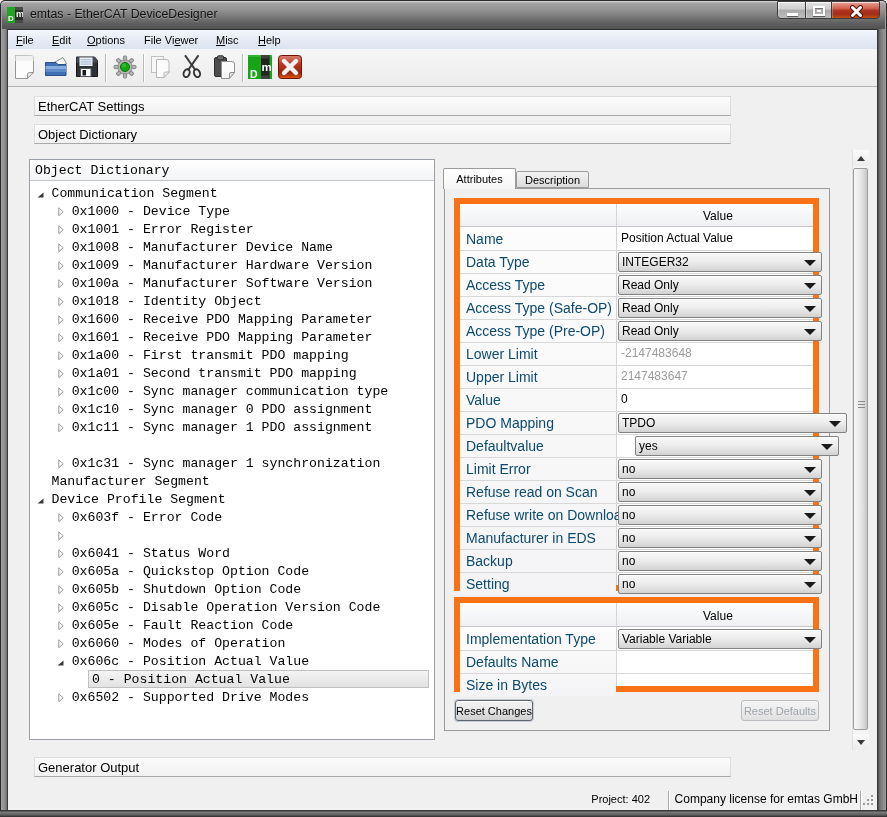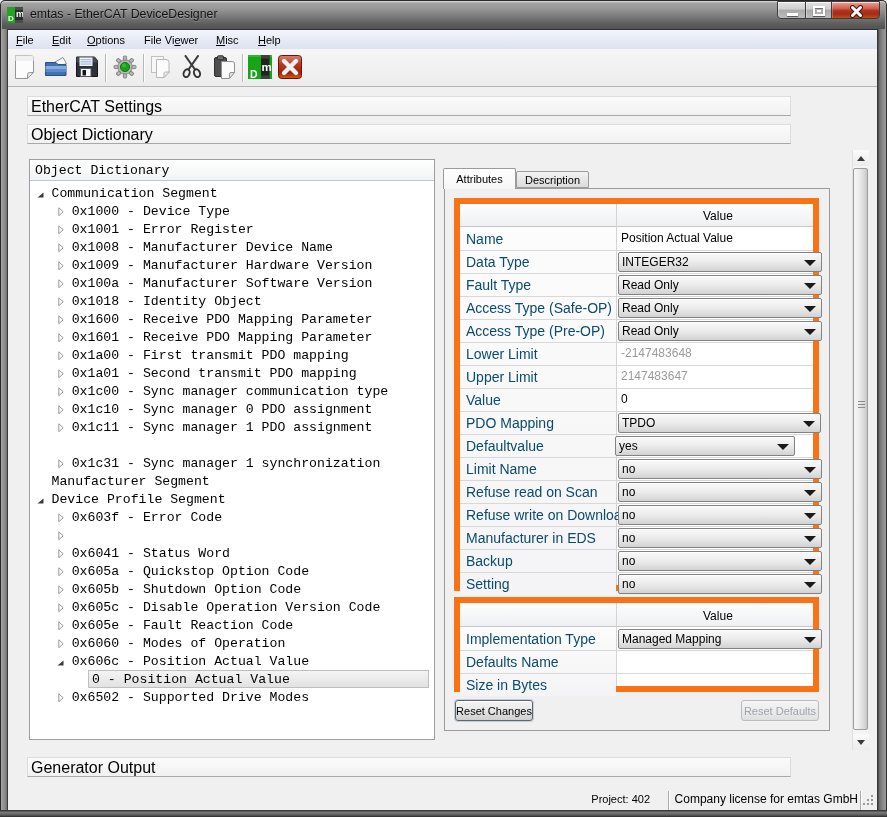--- a/index.html
+++ b/index.html
@@ -25,21 +25,21 @@
 
 .client{left:8px;top:29px;width:869px;height:781px;background:#f0f0f0;border-top:1px solid #2f2f2f}
 
 .menubar{left:8px;top:30px;width:869px;height:19px;background:linear-gradient(#f3f6fc,#e7ebf6 50%,#dde2f0);font-size:11px;color:#000}
 .mi{position:absolute;top:0;height:19px;line-height:20px}
 
 .toolbar{left:8px;top:49px;width:869px;height:38px;background:linear-gradient(#f6f6f6,#ececec);border-bottom:1px solid #b4b4b4}
 .tsep{position:absolute;top:5px;width:1px;height:28px;background:#b8b8b8;box-shadow:1px 0 0 #fdfdfd}
 .ticon{position:absolute;top:26px;width:24px;height:24px}
 
-.tbar{left:27px;width:764px;height:19.5px;background:linear-gradient(#fbfbfb,#f1f1f1);border:1px solid #dcdcdc;border-bottom:1px solid #a9a9a9;font-size:16px;line-height:20px;color:#000}
+.tbar{left:34px;width:697px;height:19.5px;background:linear-gradient(#fbfbfb,#f1f1f1);border:1px solid #dcdcdc;border-bottom:1px solid #a9a9a9;font-size:13px;line-height:20px;color:#000}
 .tbar span{padding-left:3px}
 
 .tree{left:29px;top:159px;width:406px;height:581px;background:#fff;border:1px solid #9a9fa5;font-family:"Liberation Mono",monospace;font-size:13.2px;color:#000}
 .thead{position:absolute;left:0;top:0;width:404px;height:21px;line-height:21px;background:linear-gradient(#ffffff,#f2f3f5);border-bottom:1px solid #c3c7cb;padding-left:5px}
 .trow{position:absolute;left:0;width:404px;height:18px;line-height:18px;white-space:pre}
 .sel{position:absolute;left:58px;top:-0.5px;width:341px;height:18px;background:linear-gradient(#f4f4f4,#e2e2e2);border:1px solid #bfbfbf}
 .exp{position:absolute;width:7px;height:6px;top:7px}
 .colp{position:absolute;width:6px;height:10px;top:4px}
 
 .tab-act{left:443px;top:168px;width:73px;height:21px;background:linear-gradient(#ffffff,#f5f5f5);border:1px solid #9b9b9b;border-bottom:none;border-radius:2px 2px 0 0;font-size:11px;text-align:center;line-height:20px;z-index:3}
@@ -298,45 +298,45 @@
       <div class="hrow" style="top:0;height:23px"></div>
       <div class="vhead" style="left:243px;top:5px">Value</div>
       <div class="labelbg" style="top:23px;width:156px;height:368px"></div>
       <div class="cdiv" style="left:156px"></div>
       <div class="lbl" style="left:0;top:27px">Name</div>
       <div class="val" style="left:161px;top:27px">Position Actual Value</div>
       <div class="rline" style="top:46px"></div>
       <div class="lbl" style="left:0;top:50px">Data Type</div>
       <div class="combo" style="left:158px;top:48px;width:204px"><span>INTEGER32</span><div class="carr"></div></div>
       <div class="rline" style="top:69px"></div>
-      <div class="lbl" style="left:0;top:73px">Fault Type</div>
+      <div class="lbl" style="left:0;top:73px">Access Type</div>
       <div class="combo" style="left:158px;top:71px;width:204px"><span>Read Only</span><div class="carr"></div></div>
       <div class="rline" style="top:92px"></div>
       <div class="lbl" style="left:0;top:96px">Access Type (Safe-OP)</div>
       <div class="combo" style="left:158px;top:94px;width:204px"><span>Read Only</span><div class="carr"></div></div>
       <div class="rline" style="top:115px"></div>
       <div class="lbl" style="left:0;top:119px">Access Type (Pre-OP)</div>
       <div class="combo" style="left:158px;top:117px;width:204px"><span>Read Only</span><div class="carr"></div></div>
       <div class="rline" style="top:138px"></div>
       <div class="lbl" style="left:0;top:142px">Lower Limit</div>
       <div class="val gray" style="left:161px;top:142px">-2147483648</div>
       <div class="rline" style="top:161px"></div>
       <div class="lbl" style="left:0;top:165px">Upper Limit</div>
       <div class="val gray" style="left:161px;top:165px">2147483647</div>
       <div class="rline" style="top:184px"></div>
       <div class="lbl" style="left:0;top:188px">Value</div>
       <div class="val" style="left:161px;top:188px">0</div>
       <div class="rline" style="top:207px"></div>
       <div class="lbl" style="left:0;top:211px">PDO Mapping</div>
-      <div class="combo" style="left:158px;top:209px;width:203px"><span>TPDO</span><div class="carr"></div></div>
+      <div class="combo" style="left:158px;top:209px;width:229px"><span>TPDO</span><div class="carr"></div></div>
       <div class="rline" style="top:230px"></div>
       <div class="lbl" style="left:0;top:234px">Defaultvalue</div>
-      <div class="combo" style="left:155px;top:232px;width:180px"><span>yes</span><div class="carr"></div></div>
+      <div class="combo" style="left:175px;top:232px;width:204px"><span>yes</span><div class="carr"></div></div>
       <div class="rline" style="top:253px"></div>
-      <div class="lbl" style="left:0;top:257px">Limit Name</div>
+      <div class="lbl" style="left:0;top:257px">Limit Error</div>
       <div class="combo" style="left:158px;top:255px;width:204px"><span>no</span><div class="carr"></div></div>
       <div class="rline" style="top:276px"></div>
       <div class="lbl" style="left:0;top:280px">Refuse read on Scan</div>
       <div class="combo" style="left:158px;top:278px;width:204px"><span>no</span><div class="carr"></div></div>
       <div class="rline" style="top:299px"></div>
       <div class="lbl" style="left:0;top:303px">Refuse write on Download</div>
       <div class="combo" style="left:158px;top:301px;width:204px"><span>no</span><div class="carr"></div></div>
       <div class="rline" style="top:322px"></div>
       <div class="lbl" style="left:0;top:326px">Manufacturer in EDS</div>
       <div class="combo" style="left:158px;top:324px;width:204px"><span>no</span><div class="carr"></div></div>
@@ -346,21 +346,21 @@
       <div class="rline" style="top:368px"></div>
       <div class="lbl" style="left:0;top:372px">Setting</div>
       <div class="combo" style="left:158px;top:370px;width:204px"><span>no</span><div class="carr"></div></div>
     </div>
 <div class="abs tbl" style="left:454px;top:597px;width:365px;height:95px">
       <div class="hrow" style="top:0;height:24px"></div>
       <div class="vhead" style="left:243px;top:6px">Value</div>
       <div class="labelbg" style="top:24px;width:156px;height:69px"></div>
       <div class="cdiv" style="left:156px"></div>
       <div class="lbl" style="left:0;top:28px">Implementation Type</div>
-      <div class="combo" style="left:158px;top:26px;width:204px"><span>Managed Mapping</span><div class="carr"></div></div>
+      <div class="combo" style="left:158px;top:26px;width:204px"><span>Variable Variable</span><div class="carr"></div></div>
       <div class="rline" style="top:47px"></div>
       <div class="lbl" style="left:0;top:51px">Defaults Name</div>
       <div class="rline" style="top:70px"></div>
       <div class="lbl" style="left:0;top:74px">Size in Bytes</div>
     </div>
 <div class="btn en" style="left:455px;top:700px;width:78px;z-index:5">Reset Changes</div>
 <div class="btn dis" style="left:741px;top:700px;width:78px;z-index:5">Reset Defaults</div>
 <div class="abs" style="left:8px;top:789px;width:869px;height:21px">
 <div class="stext" style="right:227px">Project: 402</div>
 <div class="ssep" style="right:208px"></div>

